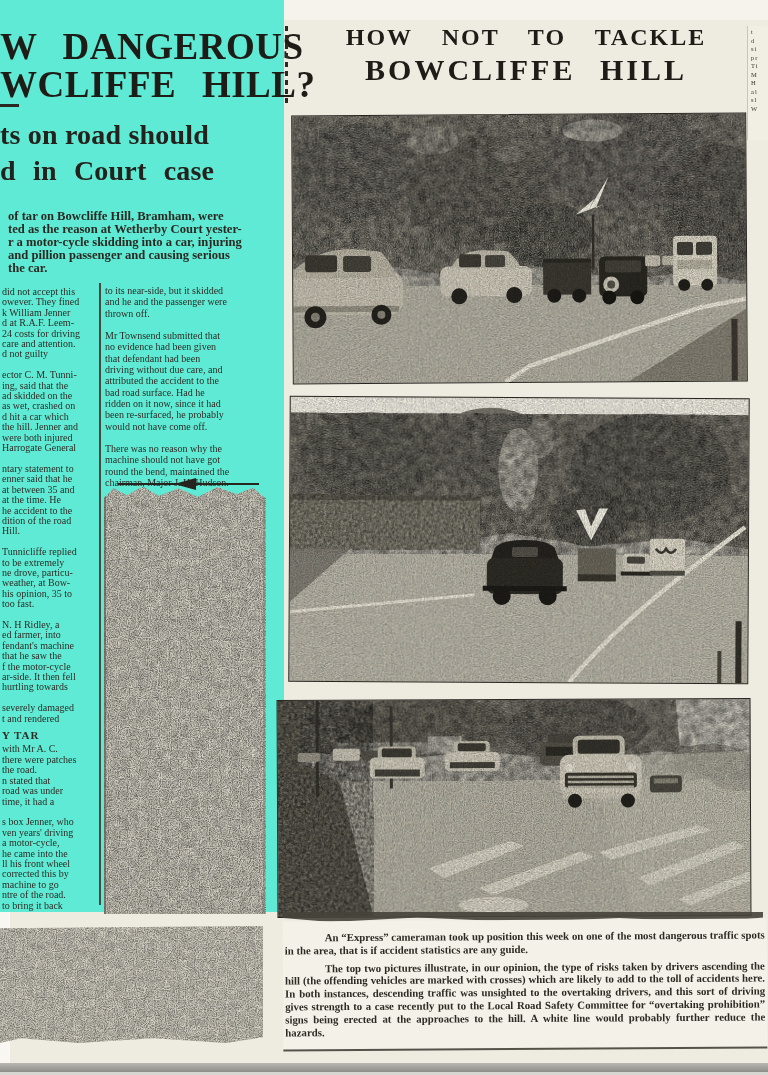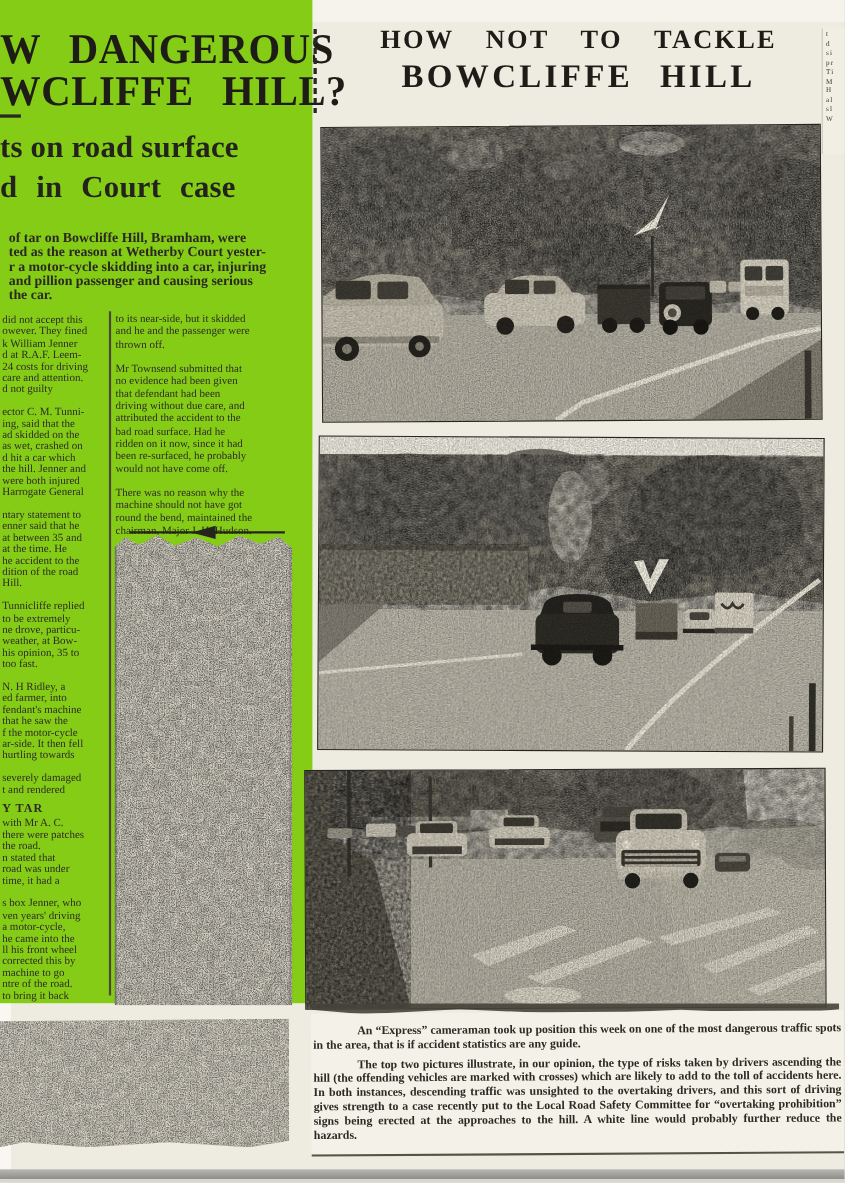--- a/index.html
+++ b/index.html
@@ -3,21 +3,21 @@
 <meta charset="utf-8">
 <style>
   html,body{margin:0;padding:0;background:#d8d5cc;}
   .page{position:relative;width:768px;height:1075px;background:#eeebe1;overflow:hidden;
         font-family:"Liberation Serif","DejaVu Serif",serif;color:#27251f;}
   .page::before{content:"";position:absolute;left:0;top:0;width:10px;height:100%;background:#f8f7f1;z-index:5;}
   .page::after{content:"";position:absolute;left:0;top:0;width:100%;height:20px;background:#f5f3eb;z-index:4;}
   .abs{position:absolute;}
   .pre{white-space:pre-line;}
   
-  .left-clip{position:absolute;left:0;top:0;width:284px;height:912px;background:#84cc16;z-index:6;}
+  .left-clip{position:absolute;left:0;top:0;width:284px;height:912px;background:#5eead4;z-index:6;}
   .lh{position:absolute;left:0;font-weight:bold;font-size:37px;letter-spacing:.5px;word-spacing:16px;
       color:#1e1c17;white-space:nowrap;transform:scaleY(1.04);}
   .sh{position:absolute;left:0;font-weight:bold;font-size:28px;letter-spacing:.2px;color:#24221c;white-space:nowrap;}
   .toprule{position:absolute;left:0;top:104px;width:19px;height:3px;background:#2a2822;}
   .lede{position:absolute;left:8px;top:210px;width:262px;font-weight:bold;font-size:12.6px;
         line-height:12.9px;color:#2a2821;}
   .bodycol{font-size:10px;line-height:10.4px;color:#2e2c25;text-align:justify;}
   .col1{position:absolute;left:2px;top:287px;width:96px;}
   .col2{position:absolute;left:105px;top:285px;width:177px;font-size:10px;line-height:11.3px;}
   .colsub{font-weight:bold;font-size:11px;letter-spacing:1px;margin:6px 0 4px 0;}
@@ -73,21 +73,21 @@
         <feTurbulence type="fractalNoise" baseFrequency="0.8" numOctaves="2" seed="11" stitchTiles="stitch"></feTurbulence>
         <feColorMatrix type="matrix" values="0 0 0 0 1  0 0 0 0 1  0 0 0 0 1  1.3 1.3 1.3 0 -1.55"></feColorMatrix>
       </filter>
     </defs>
   </svg>
 
   <div class="left-clip">
     <div class="lh" style="top:24px">W DANGEROUS</div>
     <div class="lh" style="top:62px">WCLIFFE  HILL?</div>
     <div class="toprule"></div>
-    <div class="sh" style="top:119px">ts on road surface</div>
+    <div class="sh" style="top:119px">ts on road should</div>
     <div class="sh" style="top:155px;word-spacing:10px">d  in  Court  case</div>
     <div class="lede pre">of tar on Bowcliffe Hill, Bramham, were
 ted as the reason at Wetherby Court yester-
 r a motor-cycle skidding into a car, injuring
 and pillion passenger and causing serious
 the car.</div>
     <div class="col1 bodycol">
       <div class="pre">did not accept this
 owever. They fined
 k  William  Jenner

